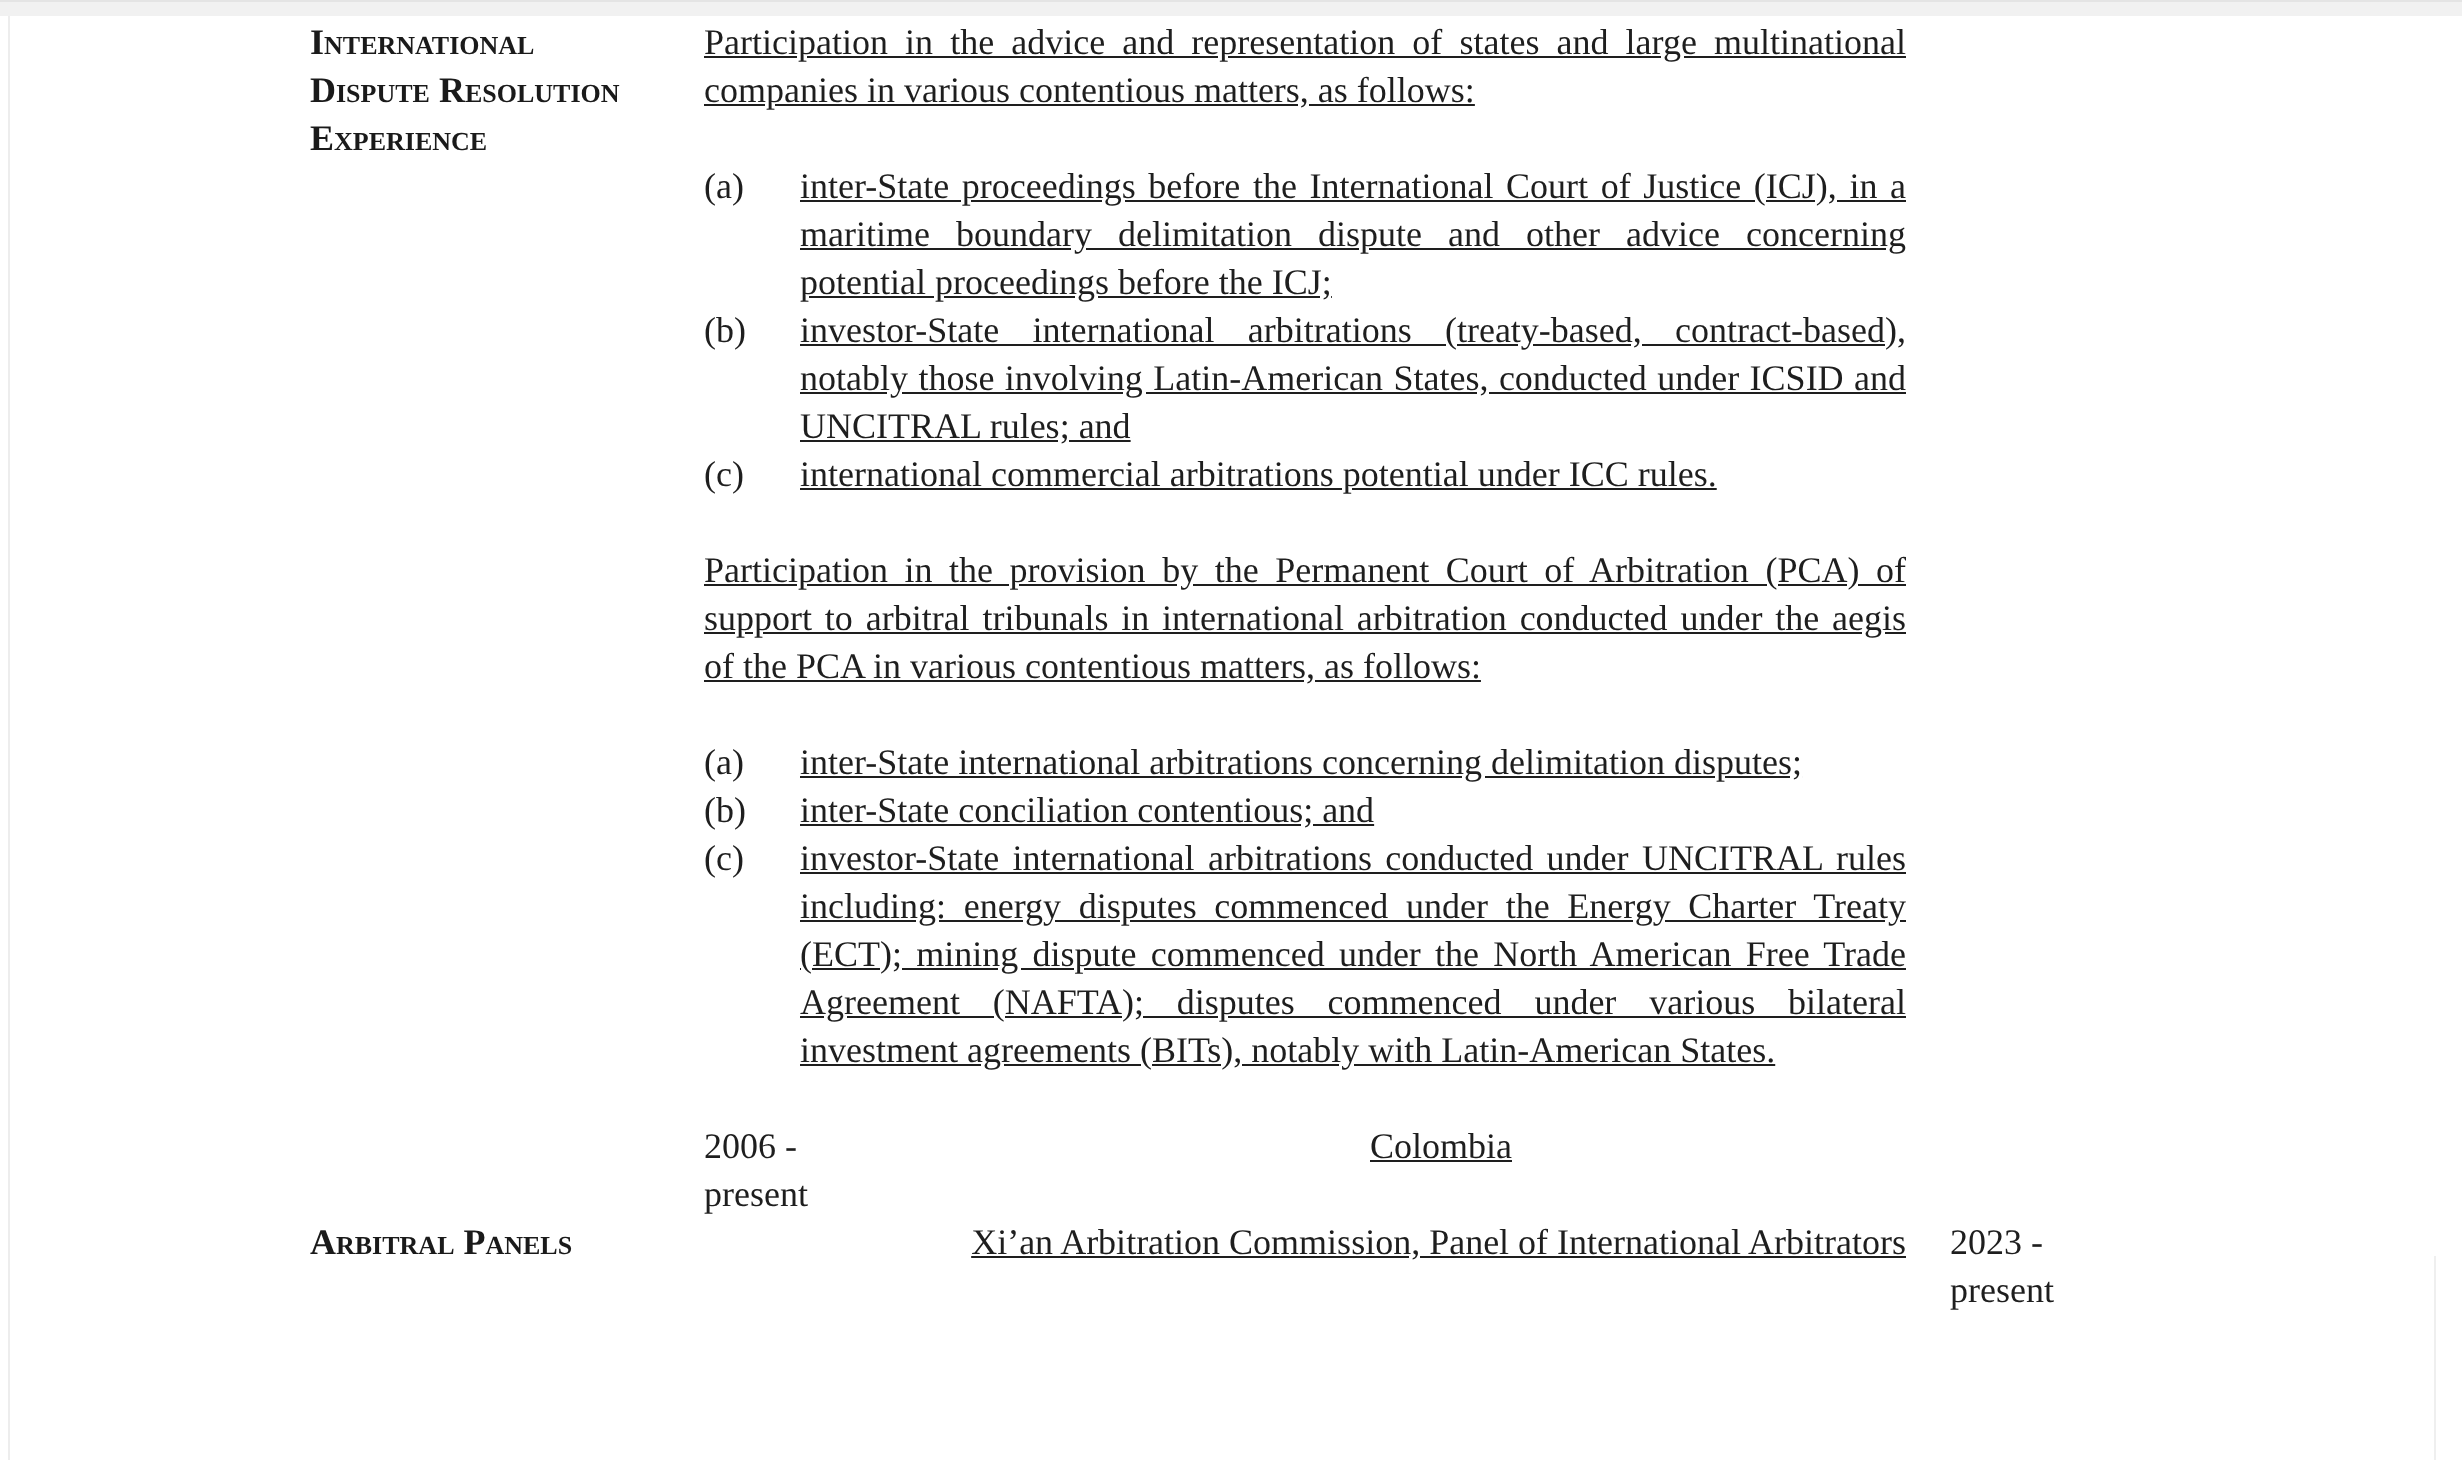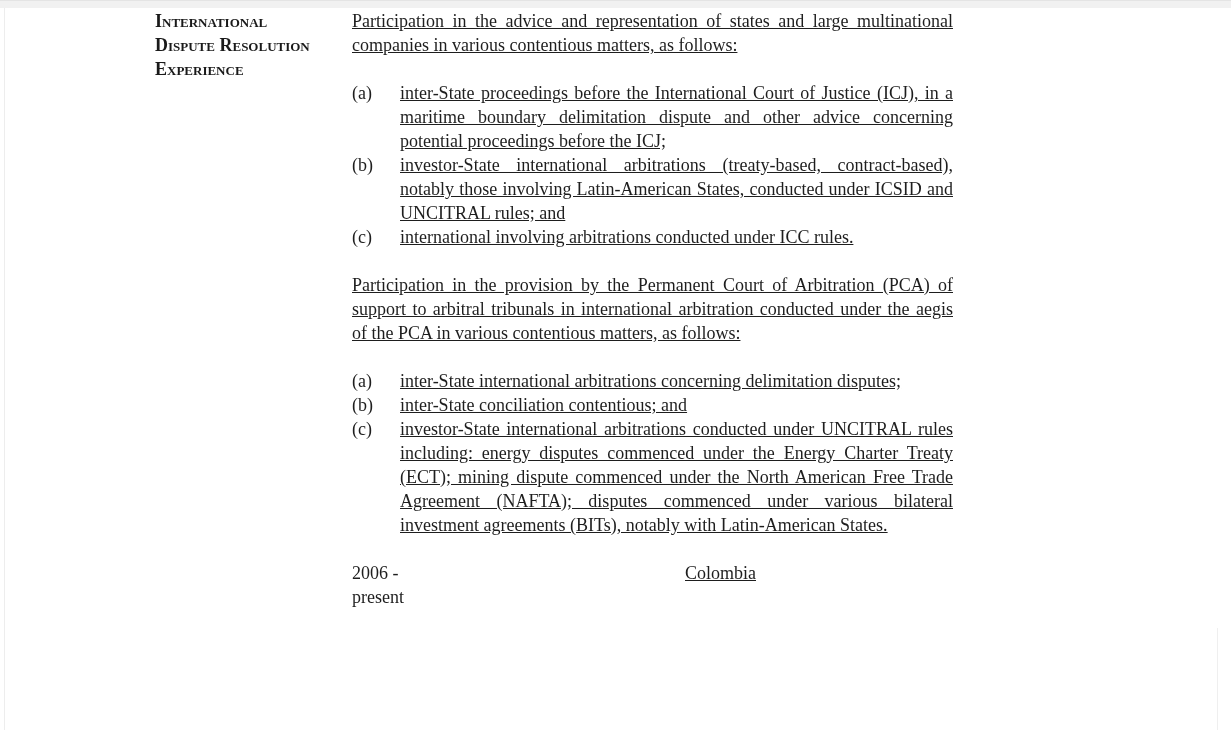--- a/index.html
+++ b/index.html
@@ -115,21 +115,21 @@
         <div class="list-item">
           <span class="item-marker">(a)</span>
           <div class="item-text">inter-State proceedings before the International Court of Justice (ICJ), in a maritime boundary delimitation dispute and other advice concerning potential proceedings before the ICJ;</div>
         </div>
         <div class="list-item">
           <span class="item-marker">(b)</span>
           <div class="item-text">investor-State international arbitrations (treaty-based, contract-based), notably those involving Latin-American States, conducted under ICSID and UNCITRAL rules; and</div>
         </div>
         <div class="list-item">
           <span class="item-marker">(c)</span>
-          <div class="item-text">international involving arbitrations conducted under ICC rules.</div>
+          <div class="item-text">international commercial arbitrations potential under ICC rules.</div>
         </div>
       </div>
 
       <p class="para">Participation in the provision by the Permanent Court of Arbitration (PCA) of support to arbitral tribunals in international arbitration conducted under the aegis of the PCA in various contentious matters, as follows:</p>
 
       <div class="list">
         <div class="list-item">
           <span class="item-marker">(a)</span>
           <div class="item-text">inter-State international arbitrations concerning delimitation disputes;</div>
         </div>
@@ -146,14 +146,23 @@
     <div class="col-date"></div>
   </section>
 
   <section class="row">
     <div class="col-body">
       <div class="single-line">Colombia</div>
     </div>
     <div class="col-date">2006 - present</div>
   </section>
 
+  <section class="row">
+    <div>
+      <h2 class="heading">Arbitral Panels</h2>
+    </div>
+    <div class="col-body">
+      <div class="single-line">Xi’an Arbitration Commission, Panel of International Arbitrators</div>
+    </div>
+    <div class="col-date">2023 - present</div>
+  </section>
 
 </div>
 
 </body></html>

